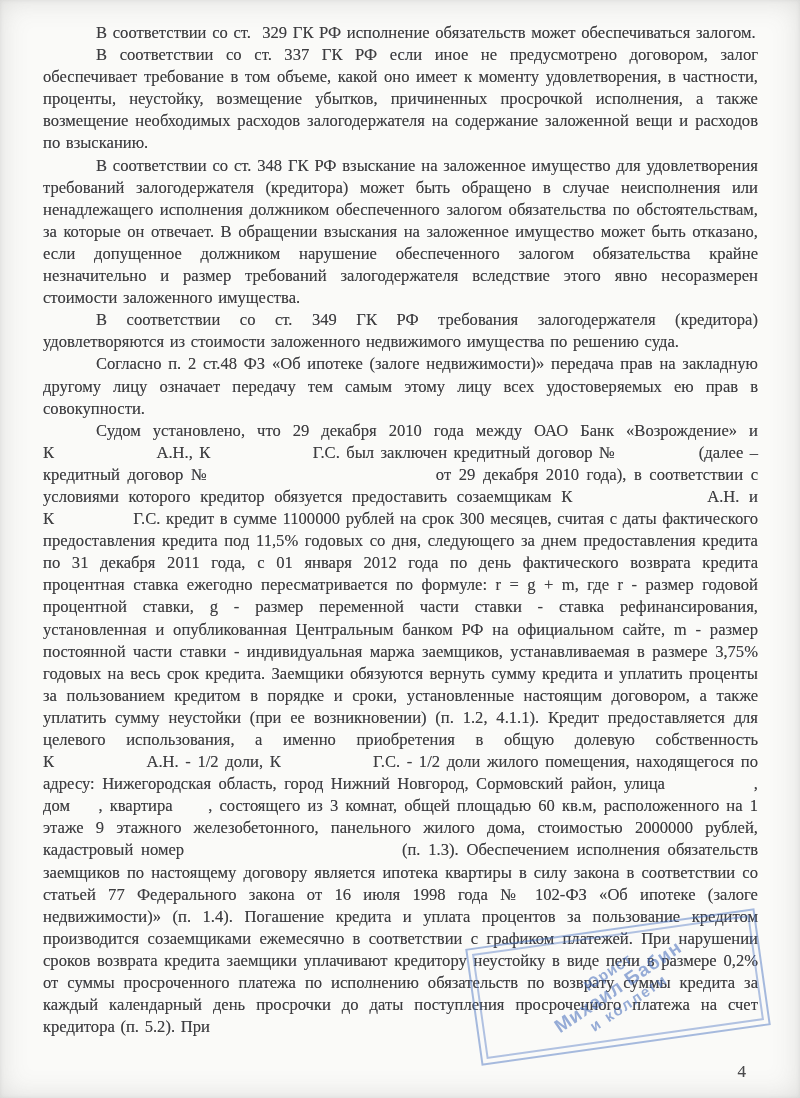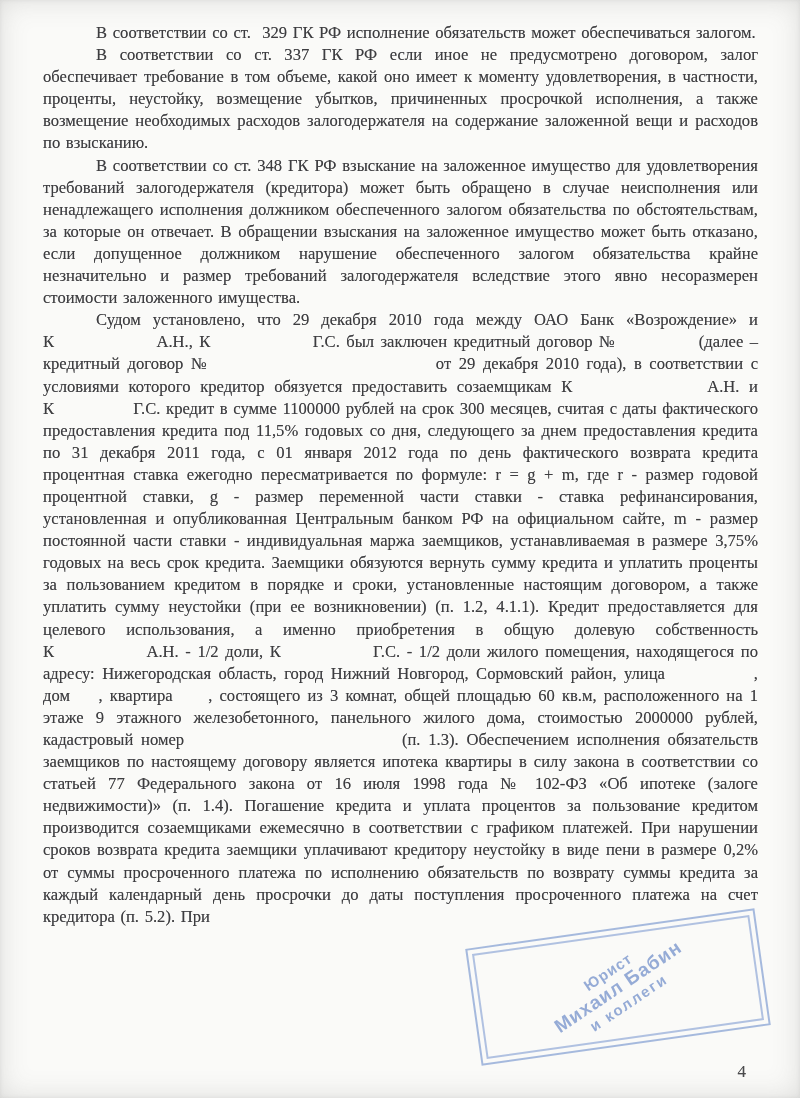--- a/index.html
+++ b/index.html
@@ -78,20 +78,22 @@
 </style>
 </head>
 <body>
 
 <div class="sheet">
 
   <div class="text-block">
     <p>В соответствии со ст.&nbsp; 329 ГК РФ исполнение обязательств может обеспечиваться залогом.</p>
     <p>В соответствии со ст. 337 ГК РФ если иное не предусмотрено договором, залог обеспечивает требование в том объеме, какой оно имеет к моменту удовлетворения, в частности, проценты, неустойку, возмещение убытков, причиненных просрочкой исполнения, а также возмещение необходимых расходов залогодержателя на содержание заложенной вещи и расходов по взысканию.</p>
     <p>В соответствии со ст. 348 ГК РФ взыскание на заложенное имущество для удовлетворения требований залогодержателя (кредитора) может быть обращено в случае неисполнения или ненадлежащего исполнения должником обеспеченного залогом обязательства по обстоятельствам, за которые он отвечает. В обращении взыскания на заложенное имущество может быть отказано, если допущенное должником нарушение обеспеченного залогом обязательства крайне незначительно и размер требований залогодержателя вследствие этого явно несоразмерен стоимости заложенного имущества.</p>
+    <p>В соответствии со ст. 349 ГК РФ требования залогодержателя (кредитора) удовлетворяются из стоимости заложенного недвижимого имущества по решению суда.</p>
+    <p>Согласно п. 2 ст.48 ФЗ «Об ипотеке (залоге недвижимости)» передача прав на закладную другому лицу означает передачу тем самым этому лицу всех удостоверяемых ею прав в совокупности.</p>
     <p>Судом установлено, что 29 декабря 2010 года между ОАО Банк «Возрождение» и К&nbsp;&nbsp;&nbsp;&nbsp;&nbsp;&nbsp;&nbsp;&nbsp;&nbsp;&nbsp;&nbsp;&nbsp;&nbsp;&nbsp;&nbsp;&nbsp;А.Н., К&nbsp;&nbsp;&nbsp;&nbsp;&nbsp;&nbsp;&nbsp;&nbsp;&nbsp;&nbsp;&nbsp;&nbsp;&nbsp;&nbsp;&nbsp;&nbsp;Г.С. был заключен кредитный договор №&nbsp;&nbsp;&nbsp;&nbsp;&nbsp;&nbsp;&nbsp;&nbsp;&nbsp;&nbsp;&nbsp;&nbsp; (далее – кредитный договор №&nbsp;&nbsp;&nbsp;&nbsp;&nbsp;&nbsp;&nbsp;&nbsp;&nbsp;&nbsp;&nbsp;&nbsp;&nbsp;&nbsp;&nbsp;&nbsp;&nbsp;&nbsp;&nbsp;&nbsp;&nbsp;&nbsp;&nbsp;&nbsp;&nbsp;&nbsp;&nbsp;&nbsp;&nbsp;&nbsp;от 29 декабря 2010 года), в соответствии с условиями которого кредитор обязуется предоставить созаемщикам К&nbsp;&nbsp;&nbsp;&nbsp;&nbsp;&nbsp;&nbsp;&nbsp;&nbsp;&nbsp;&nbsp;&nbsp;&nbsp;&nbsp;А.Н. и К&nbsp;&nbsp;&nbsp;&nbsp;&nbsp;&nbsp;&nbsp;&nbsp;&nbsp;&nbsp;&nbsp;&nbsp;&nbsp;&nbsp;Г.С. кредит в сумме 1100000 рублей на срок 300 месяцев, считая с даты фактического предоставления кредита под 11,5% годовых со дня, следующего за днем предоставления кредита по 31 декабря 2011 года, с 01 января 2012 года по день фактического возврата кредита процентная ставка ежегодно пересматривается по формуле: r = g + m, где r - размер годовой процентной ставки, g - размер переменной части ставки - ставка рефинансирования, установленная и опубликованная Центральным банком РФ на официальном сайте, m - размер постоянной части ставки - индивидуальная маржа заемщиков, устанавливаемая в размере 3,75% годовых на весь срок кредита. Заемщики обязуются вернуть сумму кредита и уплатить проценты за пользованием кредитом в порядке и сроки, установленные настоящим договором, а также уплатить сумму неустойки (при ее возникновении) (п. 1.2, 4.1.1). Кредит предоставляется для целевого использования, а именно приобретения в общую долевую собственность К&nbsp;&nbsp;&nbsp;&nbsp;&nbsp;&nbsp;&nbsp;&nbsp;&nbsp;&nbsp;&nbsp;&nbsp;&nbsp;&nbsp;А.Н. - 1/2 доли, К&nbsp;&nbsp;&nbsp;&nbsp;&nbsp;&nbsp;&nbsp;&nbsp;&nbsp;&nbsp;&nbsp;&nbsp;&nbsp;&nbsp;Г.С. - 1/2 доли жилого помещения, находящегося по адресу: Нижегородская область, город Нижний Новгород, Сормовский район, улица&nbsp;&nbsp;&nbsp;&nbsp;&nbsp;&nbsp;&nbsp;&nbsp;&nbsp;&nbsp;&nbsp;&nbsp;, дом&nbsp;&nbsp;&nbsp;&nbsp;, квартира&nbsp;&nbsp;&nbsp;&nbsp;&nbsp;, состоящего из 3 комнат, общей площадью 60 кв.м, расположенного на 1 этаже 9 этажного железобетонного, панельного жилого дома, стоимостью 2000000 рублей, кадастровый номер&nbsp;&nbsp;&nbsp;&nbsp;&nbsp;&nbsp;&nbsp;&nbsp;&nbsp;&nbsp;&nbsp;&nbsp;&nbsp;&nbsp;&nbsp;&nbsp;&nbsp;&nbsp;&nbsp;&nbsp;&nbsp;&nbsp;&nbsp;&nbsp;&nbsp;&nbsp;&nbsp;&nbsp;(п. 1.3). Обеспечением исполнения обязательств заемщиков по настоящему договору является ипотека квартиры в силу закона в соответствии со статьей 77 Федерального закона от 16 июля 1998 года № 102-ФЗ «Об ипотеке (залоге недвижимости)» (п. 1.4). Погашение кредита и уплата процентов за пользование кредитом производится созаемщиками ежемесячно в соответствии с графиком платежей. При нарушении сроков возврата кредита заемщики уплачивают кредитору неустойку в виде пени в размере 0,2% от суммы просроченного платежа по исполнению обязательств по возврату суммы кредита за каждый календарный день просрочки до даты поступления просроченного платежа на счет кредитора (п. 5.2). При</p>
   </div>
 
   <div class="stamp">
     <div class="stamp-inner">
       <div class="stamp-text">
         <span class="l1">Юрист</span>
         <span class="l2">Михаил Бабин</span>
         <span class="l3">и коллеги</span>
       </div>

